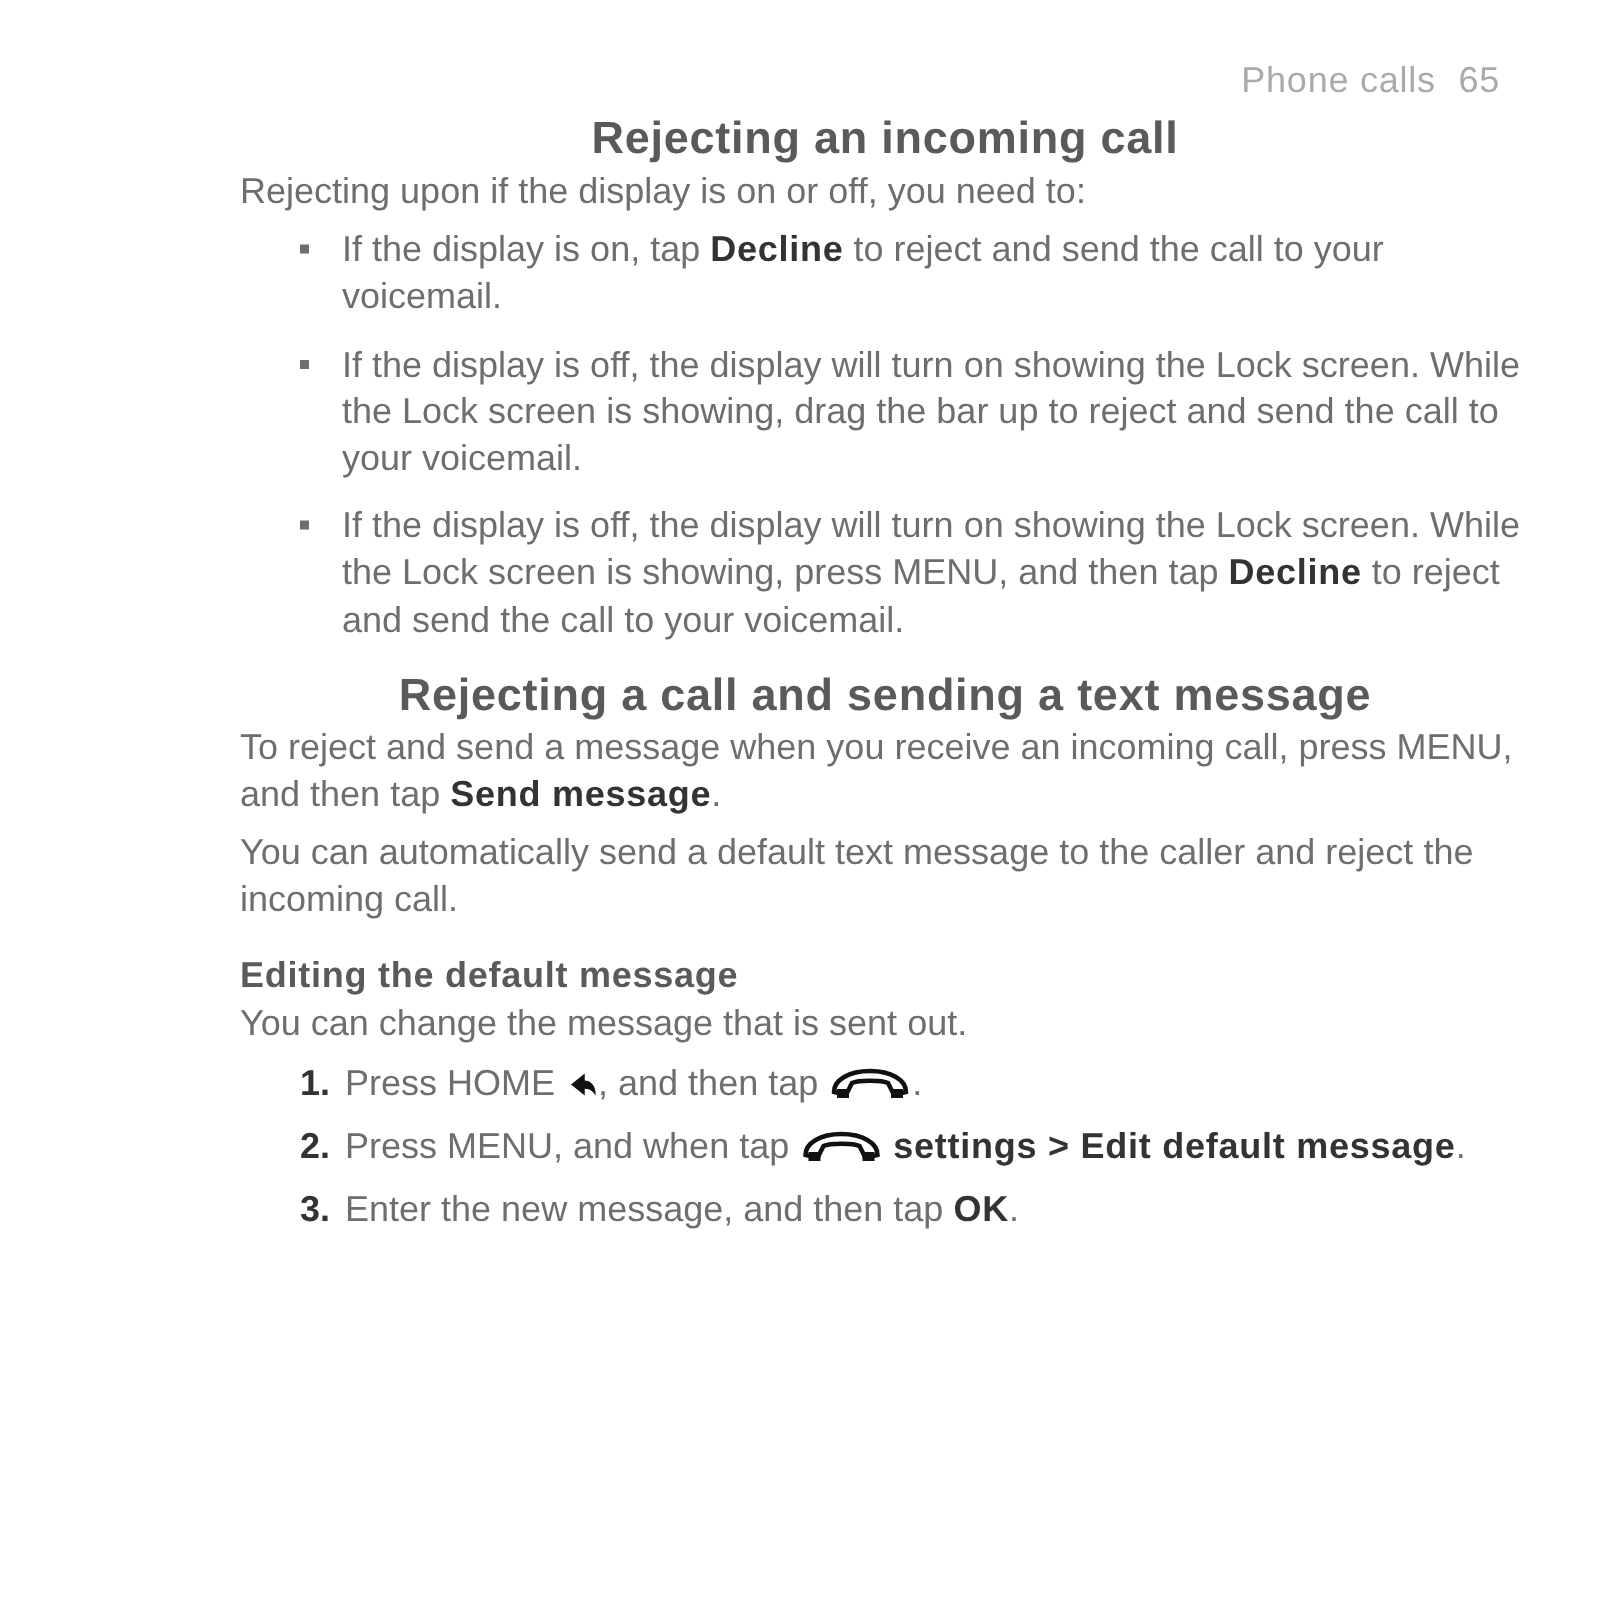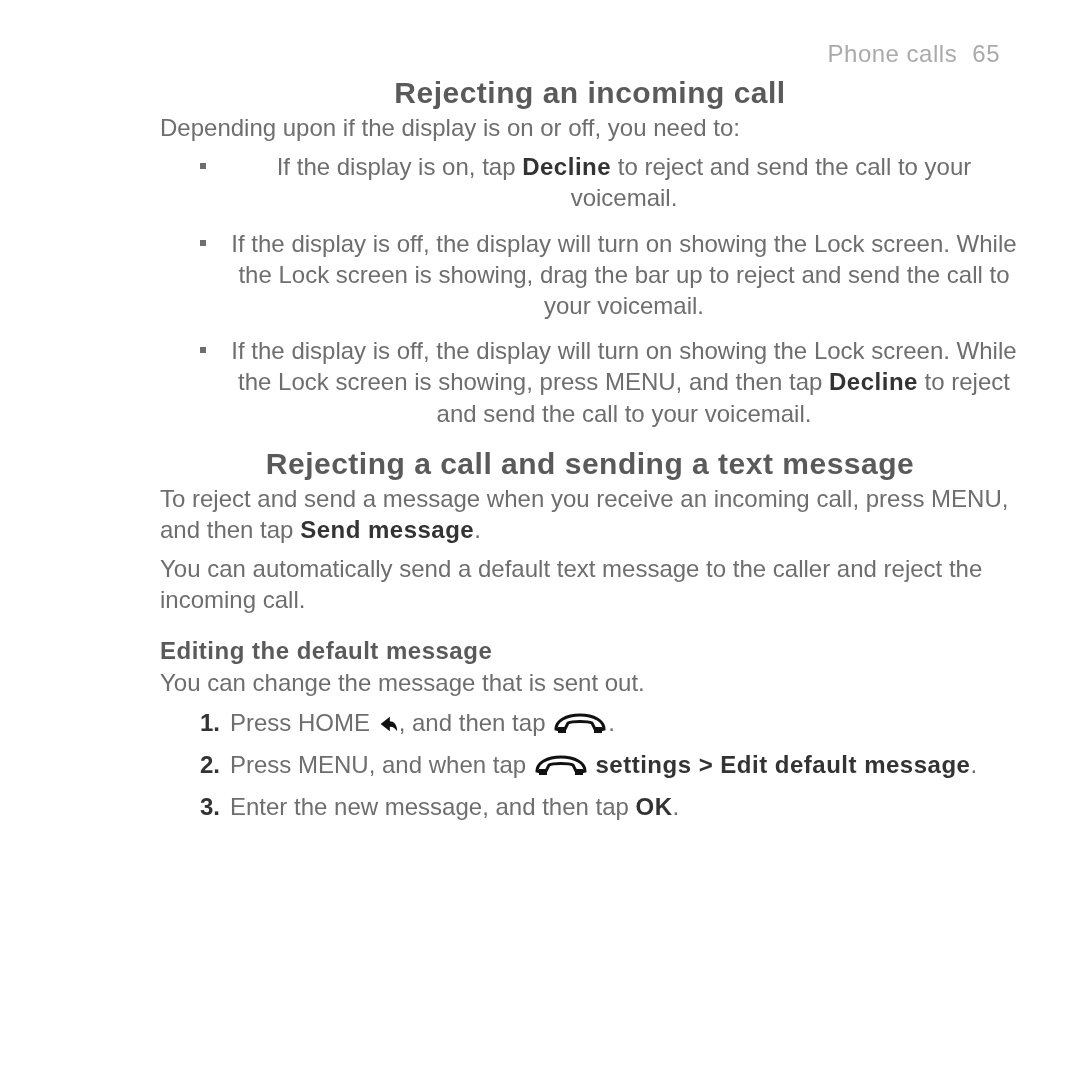--- a/index.html
+++ b/index.html
@@ -48,21 +48,20 @@
     padding: 0 0 0 40px;
     margin: 8px 0 18px 0;
   }
   ul.bullets > li {
     position: relative;
     color: #6e6e6e;
     font-size: 24px;
     line-height: 1.3;
     padding-left: 28px;
     margin-bottom: 14px;
-    text-align: center;
   }
   ul.bullets > li::before {
     content: "";
     position: absolute;
     left: 0;
     top: 12px;
     width: 6px;
     height: 6px;
     background: #6e6e6e;
   }
@@ -114,21 +113,21 @@
 <body>
 
 <div class="page">
 
   <div class="header">
     <span class="chapter">Phone calls</span>
     <span class="pagenum">65</span>
   </div>
 
   <h2 class="section">Rejecting an incoming call</h2>
-  <p class="body-text">Depending upon if the display is on or off, you need to:</p>
+  <p class="body-text">Rejecting upon if the display is on or off, you need to:</p>
   <ul class="bullets">
     <li>
       <span>If the display is on, tap </span><span class="strong">Decline</span><span> to reject and send the call to your voicemail.</span>
     </li>
     <li>
       <span>If the display is off, the display will turn on showing the Lock screen. While the Lock screen is showing, drag the bar up to reject and send the call to your voicemail.</span>
     </li>
     <li>
       <span>If the display is off, the display will turn on showing the Lock screen. While the Lock screen is showing, press MENU, and then tap </span><span class="strong">Decline</span><span> to reject and send the call to your voicemail.</span>
     </li>

